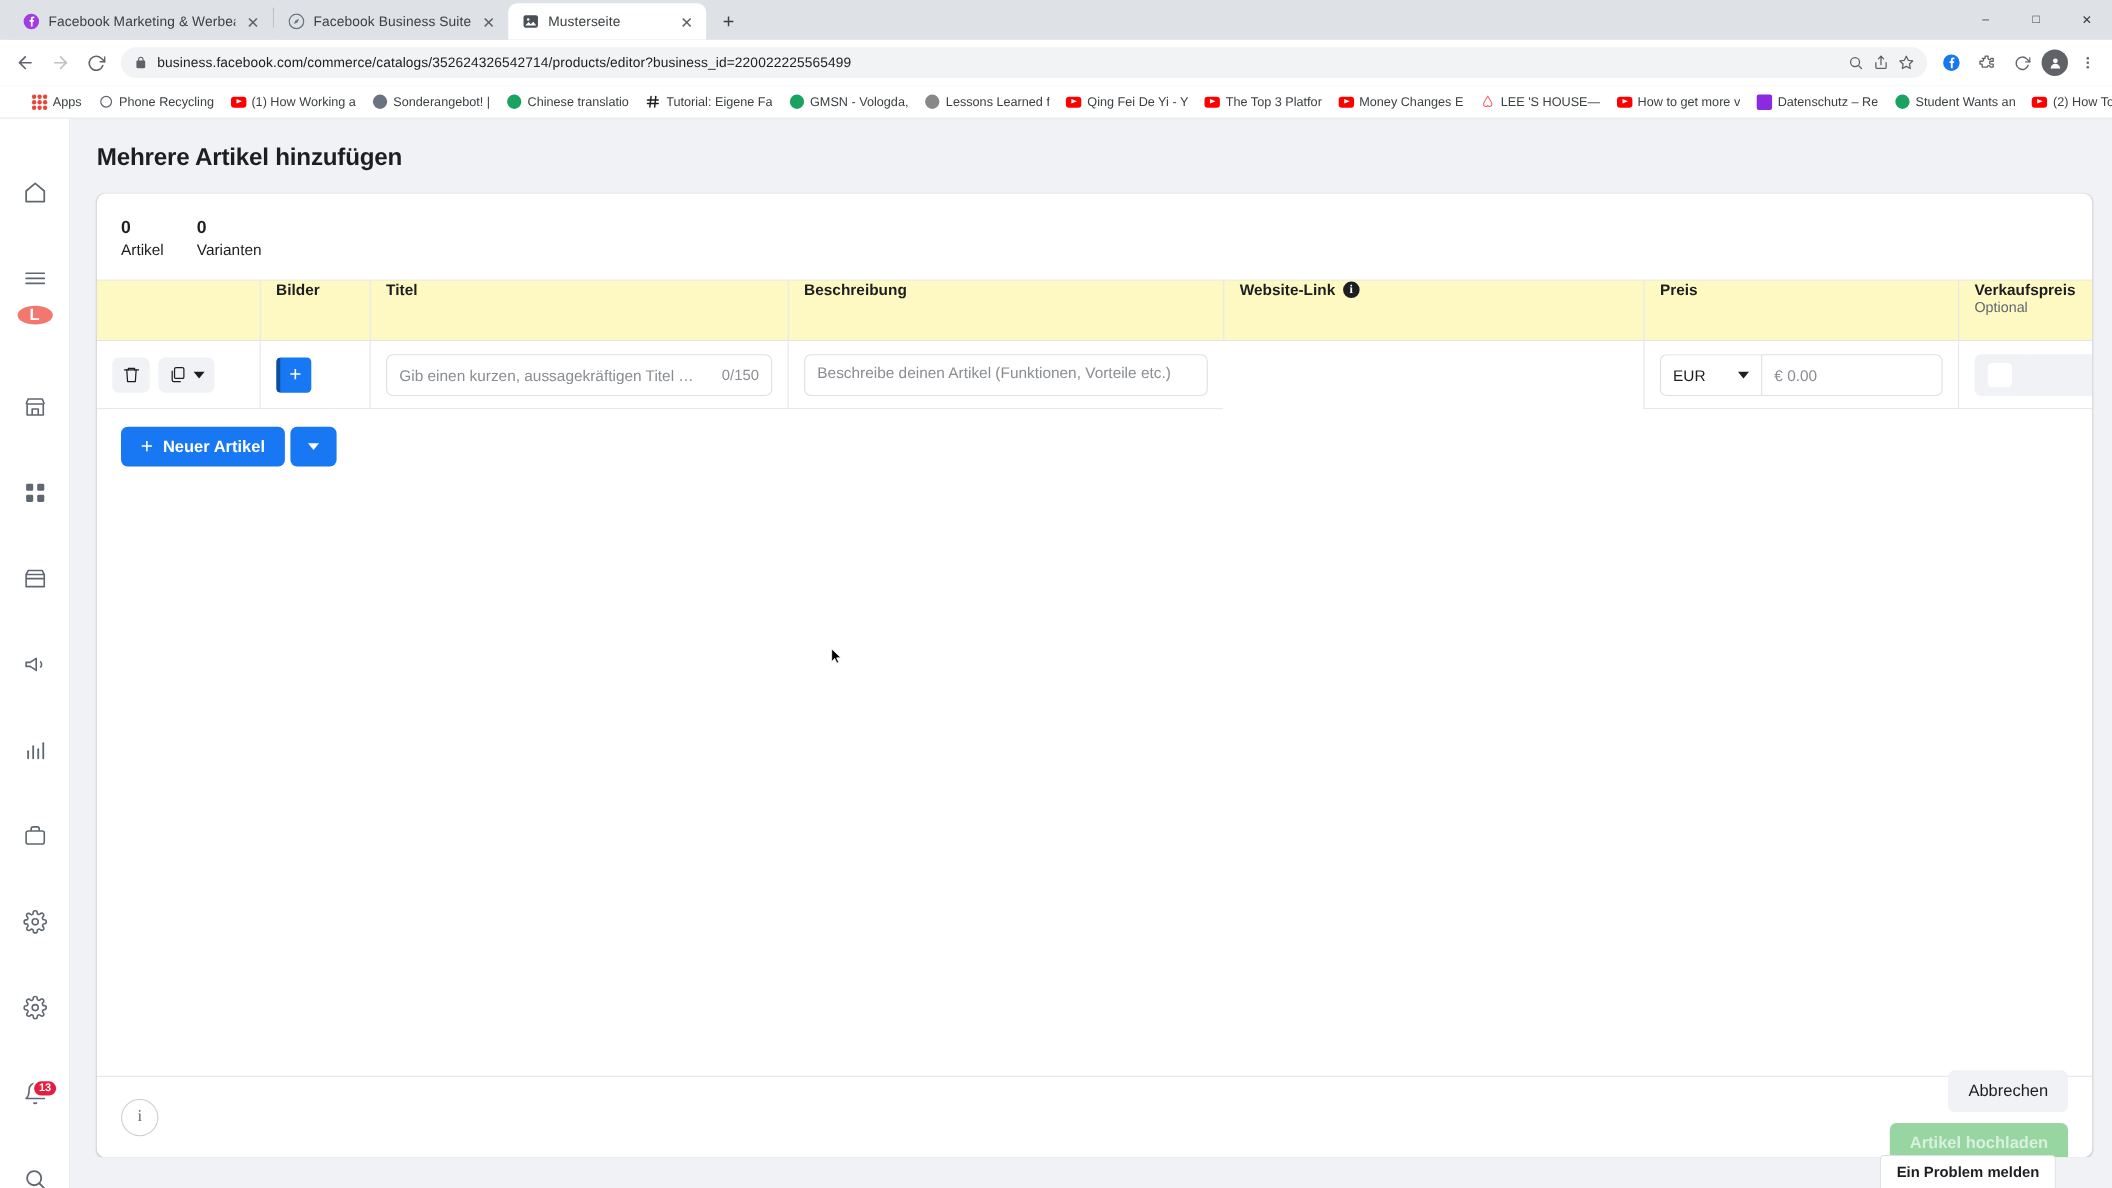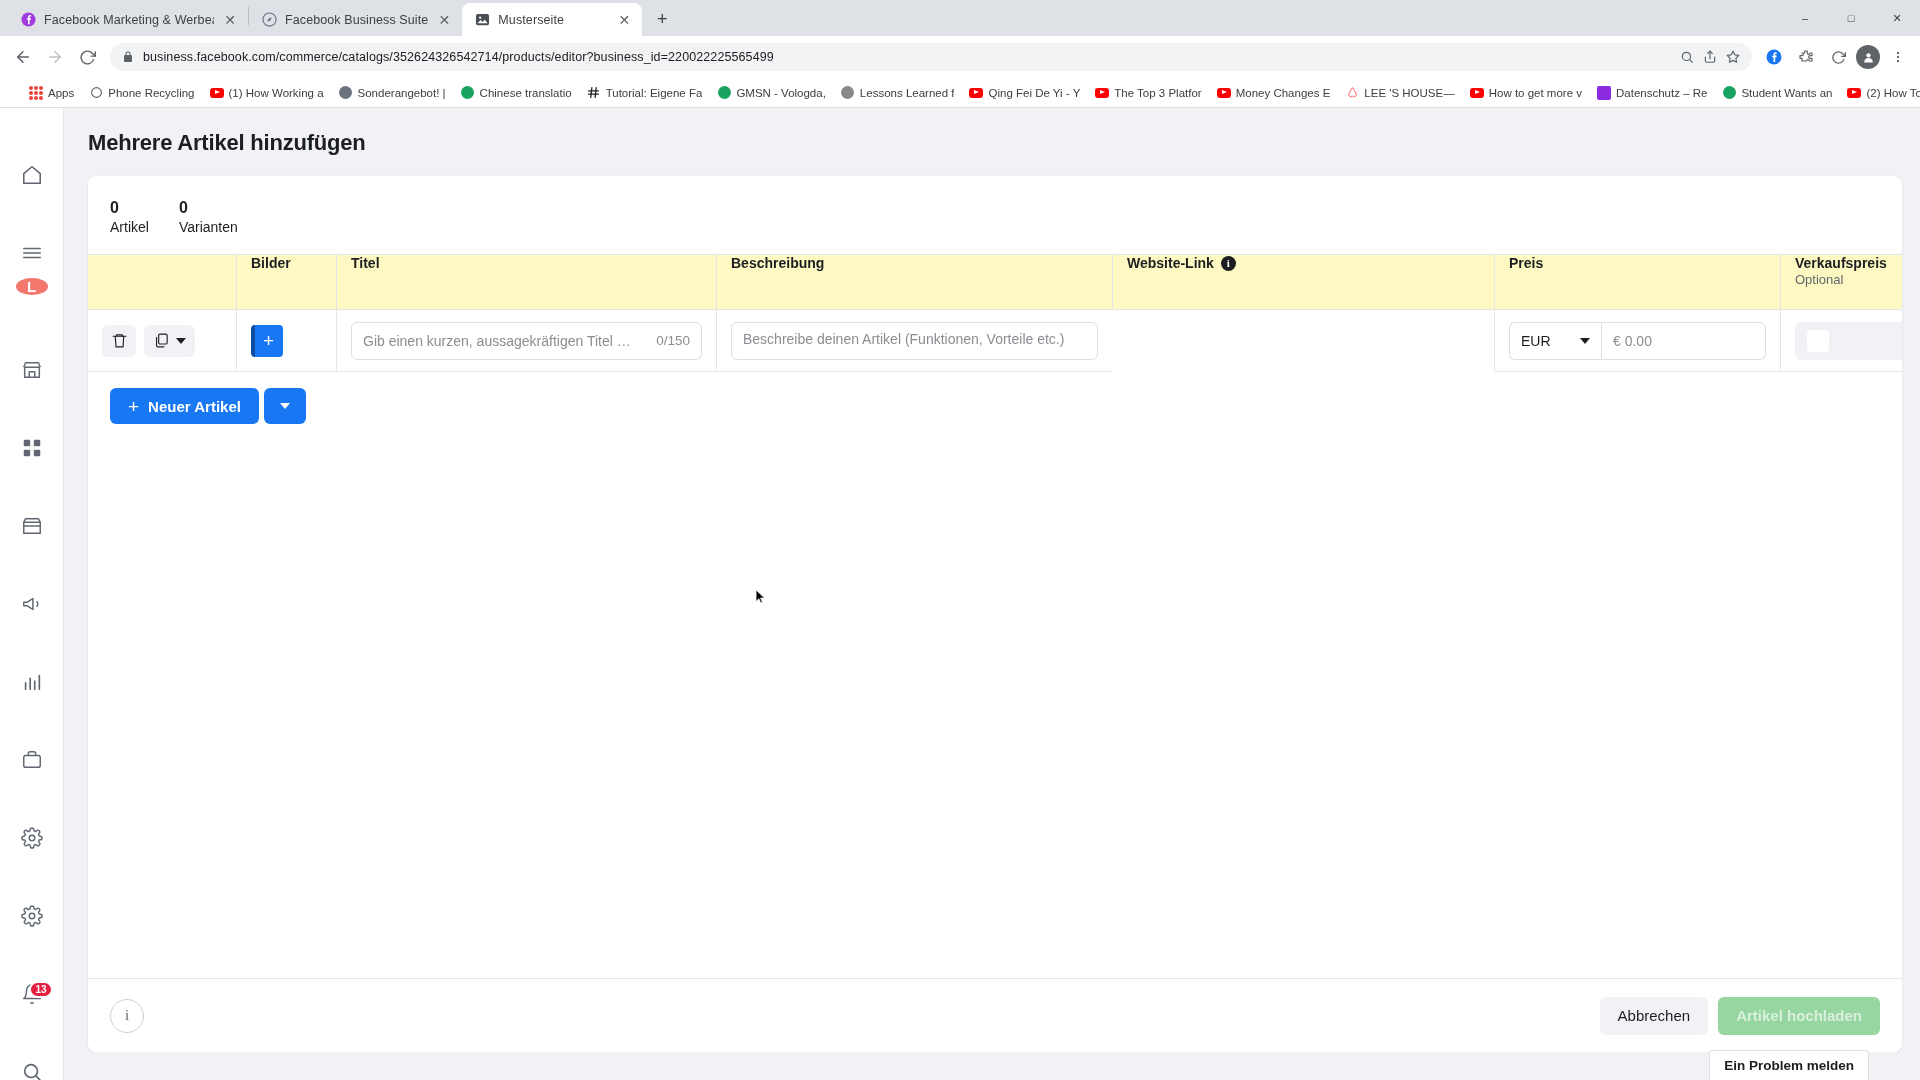--- a/index.html
+++ b/index.html
@@ -231,21 +231,21 @@
 
   .card-footer {
     height: 74px; display: flex; align-items: center; padding: 0 22px;
     border-top: 1px solid #e4e6eb; background: #fff; flex: none;
   }
   .footer-info {
     width: 34px; height: 34px; border-radius: 50%; border: 1px solid #ccd0d5;
     display: flex; align-items: center; justify-content: center; color: #606770;
     font-family: "Liberation Serif", serif; font-size: 15px;
   }
-  .footer-right { margin-left: auto; display: flex; align-items: flex-end; gap: 10px; }
+  .footer-right { margin-left: auto; display: flex; align-items: flex-end; gap: 10px; flex-direction: column; }
   .btn-secondary {
     height: 38px; background: #f0f2f5; color: #1c1e21; border-radius: 6px;
     display: flex; align-items: center; padding: 0 18px; font-size: 15px; font-weight: 400;
   }
   .btn-disabled-green {
     height: 38px; background: #97d6a0; color: #d9f0de; border-radius: 6px;
     display: flex; align-items: center; padding: 0 18px; font-size: 15px; font-weight: 600;
   }
 
   .bottom-strip { height: 28px; background: #f0f2f5; flex: none; position: relative; }

